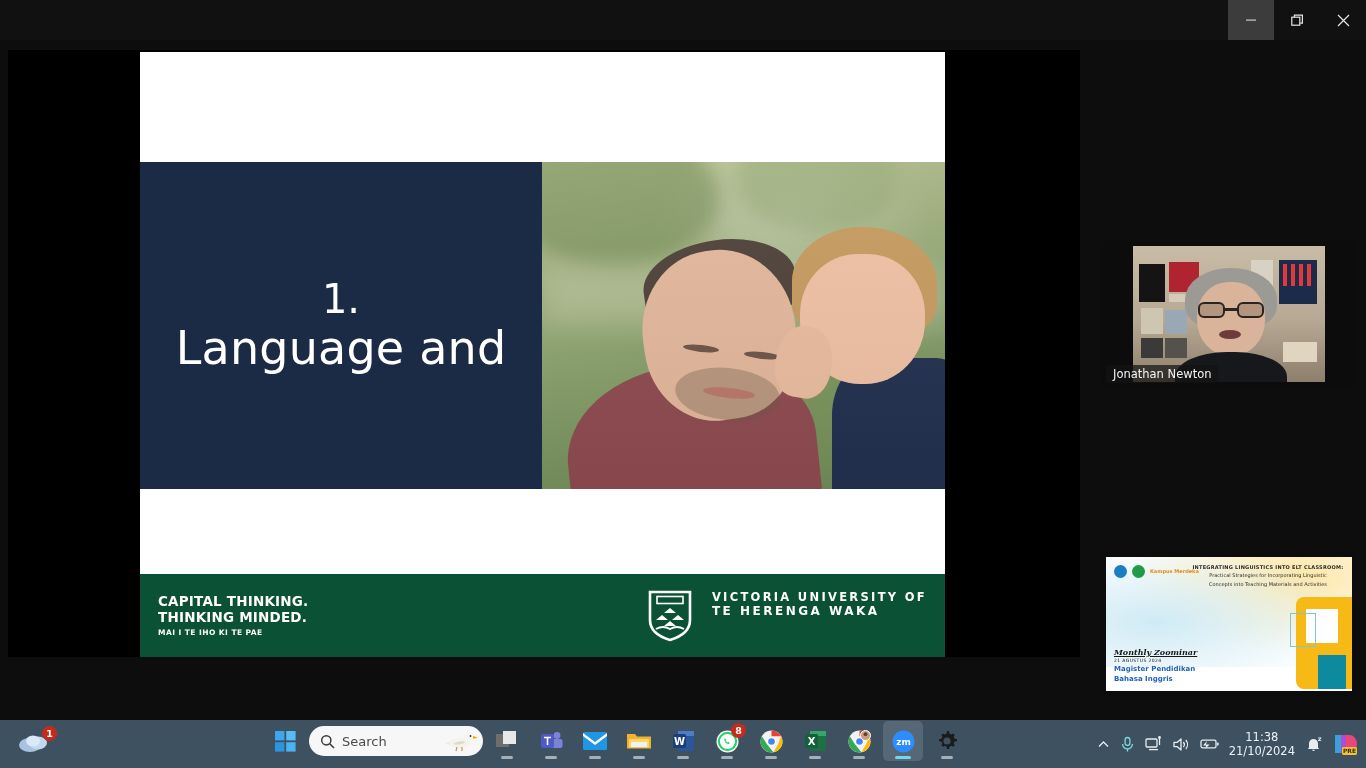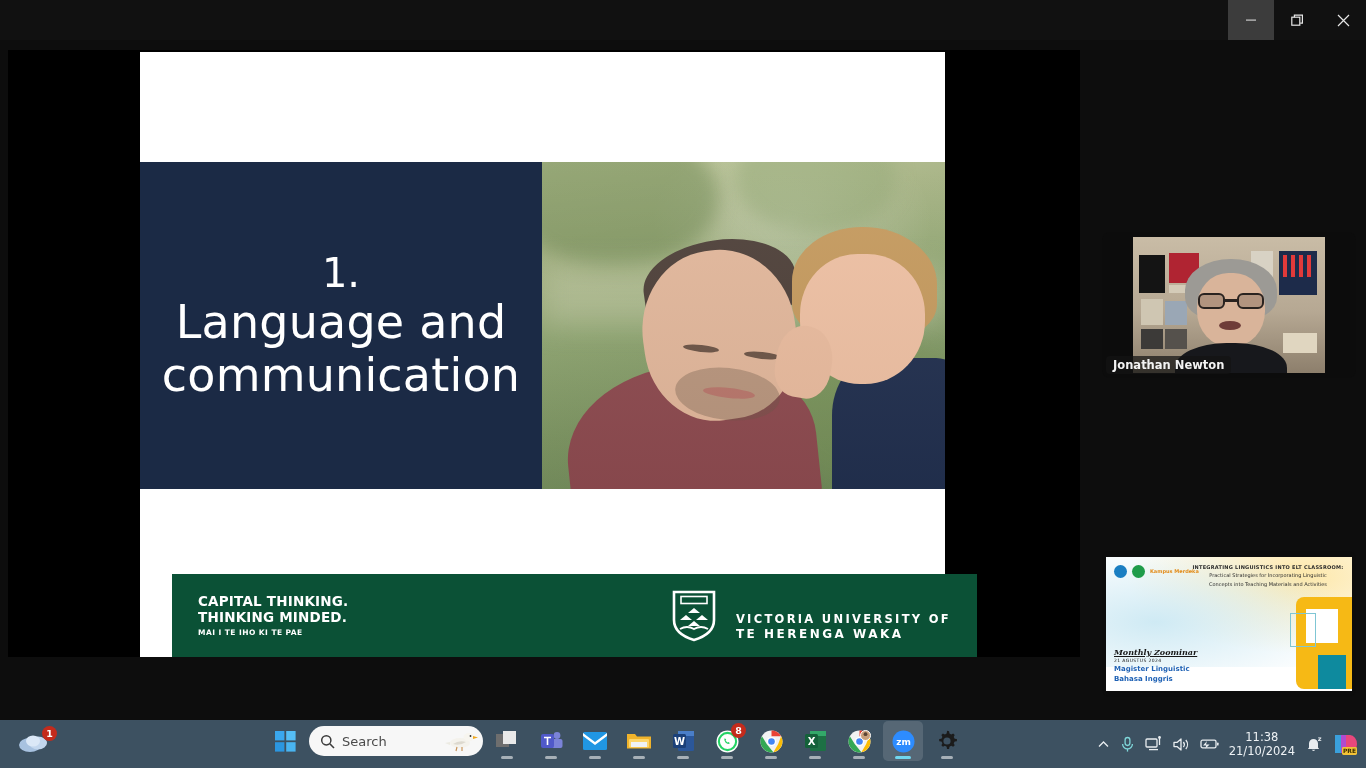--- a/index.html
+++ b/index.html
@@ -107,46 +107,45 @@
     transform:rotate(10deg);
   }
   .photo-fade{
     position:absolute; inset:0;
     background:linear-gradient(180deg, rgba(255,255,255,.06), rgba(0,0,0,.05));
   }
   .slide-bot-white{ position:absolute; left:0; top:437px; width:100%; height:85px; background:#fff; }
   .slide-green{
     position:absolute; left:0; bottom:0; width:100%; height:83px;
     background:#0b5136; display:flex; align-items:center; justify-content:space-between;
-    padding:0 26px;
-    margin-left:32px;
+    padding:0 18px;
   }
   .tagline{ color:#ffffff; }
   .tagline .l1, .tagline .l2{
     font-weight:bold; font-size:13.5px; letter-spacing:.2px; line-height:1.15;
     font-family:"DejaVu Sans", sans-serif;
   }
   .tagline .l3{ font-weight:bold; font-size:7.5px; letter-spacing:.45px; margin-top:2px;
     font-family:"DejaVu Sans", sans-serif; }
-  .uni-logo{ display:flex; align-items:flex-end; gap:20px; }
+  .uni-logo{ display:flex; align-items:flex-start; gap:20px; }
   .crest{ position:relative; width:44px; height:52px; }
   .crest svg{ display:block; }
   .crest .year{
     position:absolute; left:0; top:7px; width:100%; text-align:center;
     color:#0b5136; font-size:5px; font-weight:bold; letter-spacing:.3px;
     font-family:"DejaVu Sans", sans-serif;
   }
   .uni-words{ color:#fff; }
   .uw1{ font-size:11.5px; font-weight:bold; letter-spacing:2.3px; line-height:1.25; font-family:"DejaVu Sans", sans-serif;}
   .uw2{ font-size:23px; font-weight:bold; letter-spacing:1.6px; line-height:1.08; font-family:"DejaVu Sans", sans-serif;}
   .uw3{ font-size:12px; font-weight:bold; letter-spacing:2.5px; line-height:1.25; font-family:"DejaVu Sans", sans-serif;}
 
   
   .tile{ position:absolute; border-radius:8px; overflow:hidden; background:#0c0c0c; }
-  .tile.speaker{ left:1102px; top:192px; width:254px; height:146px;font-weight:bold; }
+  .tile.speaker{ left:1102px; top:201px; width:254px; height:146px; }
   .tile.thumb{ left:1102px; top:511px; width:254px; height:146px; }
 
   .cam{
     position:absolute; left:31px; top:5px; width:192px; height:136px;
     background:#8a8070; overflow:hidden;
   }
   .wall{ position:absolute; inset:0; background:linear-gradient(180deg,#c9bca6 0%, #b6a893 55%, #8d7f6c 100%); }
   .poster{ position:absolute; }
   .p1{ left:6px; top:18px; width:26px; height:38px; background:#141414; }
   .p2{ left:36px; top:16px; width:30px; height:30px; background:#b02432; }
@@ -285,21 +284,20 @@
 <div class="meeting">
 
   <div class="share-region">
     <div class="slide">
       <div class="slide-top-white"></div>
 
       <div class="slide-mid">
         <div class="slide-navy">
           <div class="slide-num">1.</div>
           <div class="slide-title">Language and</div>
-          <div class="slide-title">communication</div>
         </div>
 
         <div class="slide-photo">
           <div class="blob b1"></div>
           <div class="blob b2"></div>
           <div class="blob b3"></div>
           <div class="blob b4"></div>
           <div class="man-shirt"></div>
           <div class="man-hair"></div>
           <div class="man-head"></div>
@@ -392,21 +390,21 @@
       </div>
       <div class="sem-shapes">
         <div class="sq-y"></div>
         <div class="sq-w"></div>
         <div class="sq-o"></div>
         <div class="sq-t"></div>
       </div>
       <div class="sem-ft">
         <div class="sf1">Monthly Zoominar</div>
         <div class="sf2">21 AGUSTUS 2024</div>
-        <div class="sf3">Magister Linguistic</div>
+        <div class="sf3">Magister Pendidikan</div>
         <div class="sf3">Bahasa Inggris</div>
       </div>
     </div>
   </div>
 </div>
 
 <div class="taskbar">
 
   <div class="weather">
     <svg width="40" height="26" viewBox="0 0 40 26">

